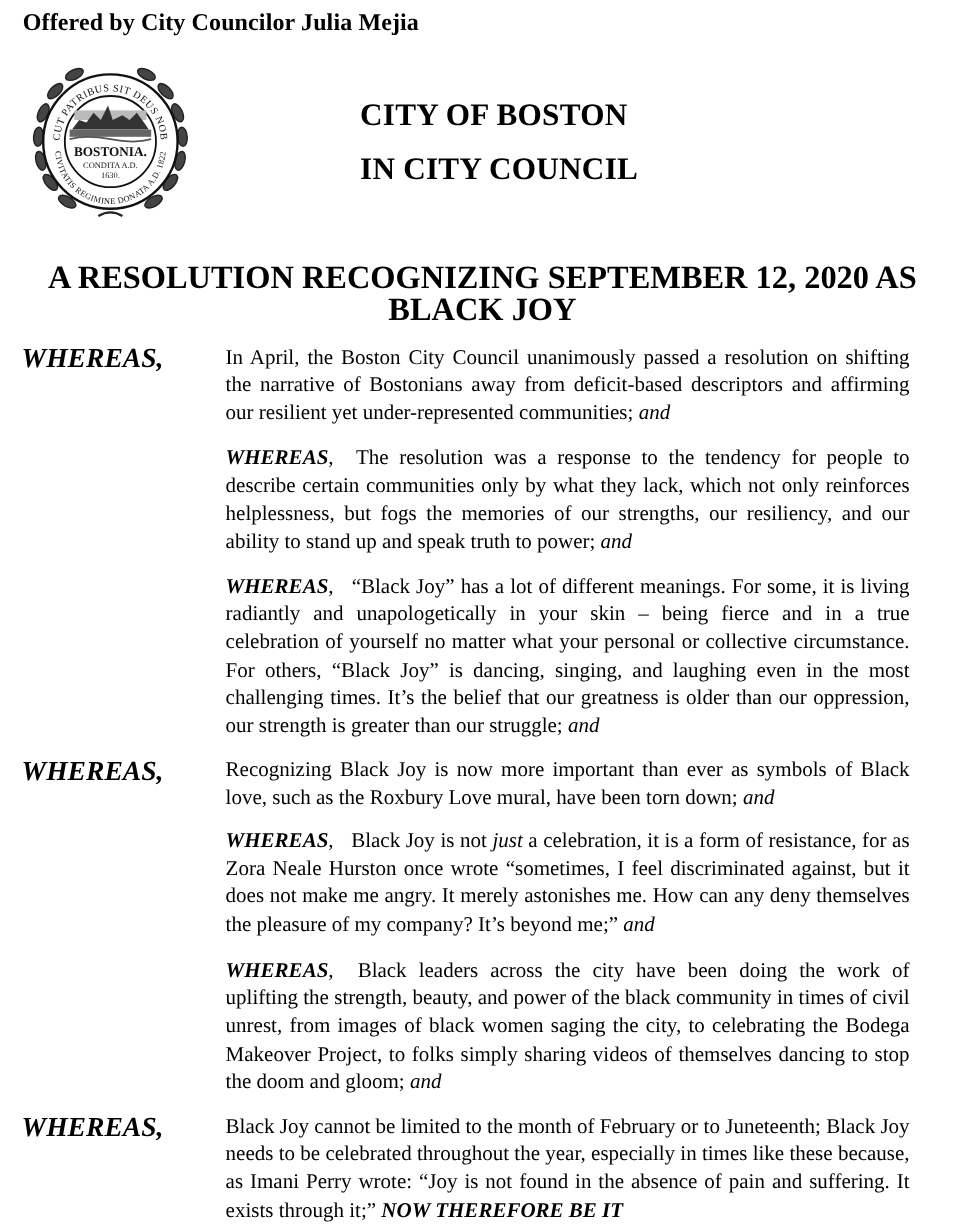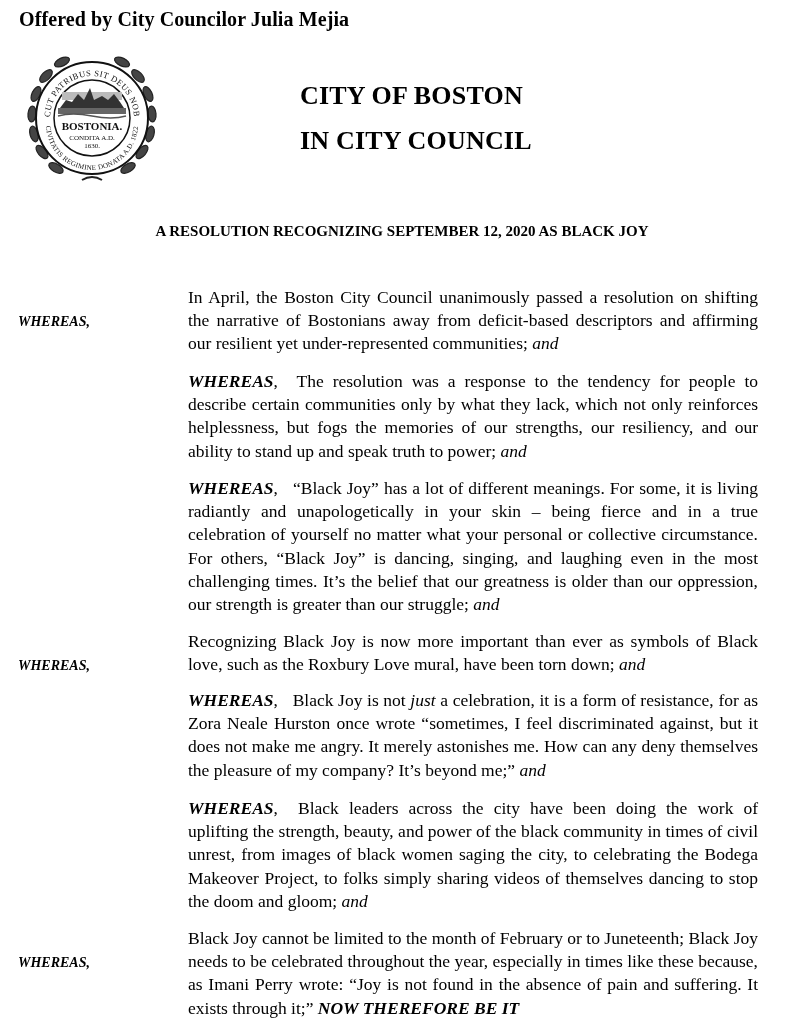--- a/index.html
+++ b/index.html
@@ -41,37 +41,36 @@
       letter-spacing: 0.2px;
     }
     .header-title.line1 { top: 81px; }
     .header-title.line2 { top: 126px; }
     .resolution-title {
       position: absolute;
       left: 0;
       top: 218px;
       width: 804px;
       text-align: center;
-      font-size: 15px;
+      font-size: 27px;
       font-weight: bold;
       line-height: 27px;
     }
     .clause {
       position: absolute;
       left: 0;
       width: 804px;
     }
     .clause-label {
       position: absolute;
       left: 18px;
       top: 0;
-      font-size: 14px;
-      font-weight: bold;
-      font-style: italic;
-      margin-top: 28px;
+      font-size: 23px;
+      font-weight: bold;
+      font-style: italic;
     }
     .clause-body {
       position: absolute;
       left: 188px;
       width: 570px;
       top: 0;
       font-size: 17.5px;
       line-height: 23.2px;
       text-align: justify;
     }

